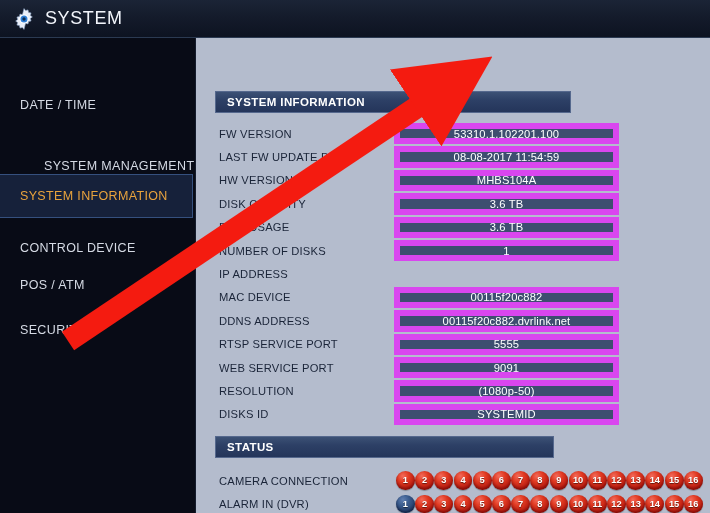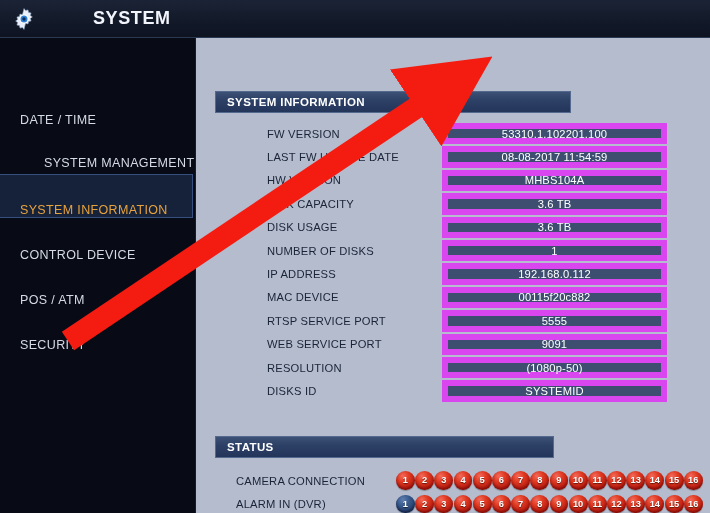--- a/index.html
+++ b/index.html
@@ -22,34 +22,33 @@
     background: linear-gradient(180deg, #1b2436 0%, #141b2b 45%, #0d1321 100%);
     border-bottom: 1px solid #2b3methods;
     border-bottom: 1px solid #2b3a52;
     display: flex; align-items: center;
   }
   #gear {
     position: absolute; left: 12px; top: 7px; width: 24px; height: 24px;
   }
   #title-text {
     position: absolute; left: 45px; top: 8px;
-    font-size: 18px; font-weight: bold; color: #f2f5fb;
+    font-size: 18px; font-weight: normal; color: #f2f5fb;
     letter-spacing: 0.6px;
-    margin-left: 48px;
   }
 
   
   #sidebar {
     position: absolute; left: 0; top: 38px; width: 196px; height: 475px;
     background: #080b16;
     border-right: 1px solid #151c2c;
   }
   .nav-item {
     position: absolute; left: 0; width: 196px; height: 44px;
-    display: flex; align-items: flex-end;
+    display: flex; align-items: center;
     color: #d5dae4; font-size: 12.5px; letter-spacing: 0.35px;
     padding-left: 20px;
   }
   .nav-item.selected {
     background: #16213a;
     border: 1px solid #35507e;
     border-left: none;
     color: #e8a33d;
     left: 0; width: 193px;
   }
@@ -65,21 +64,21 @@
     background: linear-gradient(180deg, #3c5175 0%, #2d4066 40%, #24355a 100%);
     border: 1px solid #55688d;
     display: flex; align-items: center; padding-left: 11px;
     color: #ffffff; font-size: 11.5px; font-weight: bold; letter-spacing: 0.4px;
   }
   #sysinfo-bar { left: 19px; top: 53px; width: 356px; }
   #status-bar  { left: 19px; top: 398px; width: 339px; }
 
   
   #info-table {
-    position: absolute; left: 19px; top: 84px; width: 428px; margin-left: 48px;
+    position: absolute; left: 19px; top: 84px; width: 428px;
   }
   .info-row {
     position: relative; height: 23.4px; display: flex; align-items: center;
   }
   .info-label {
     position: absolute; left: 4px; top: 0; height: 23.4px;
     display: flex; align-items: center;
     color: #1a2438; font-size: 11.2px; font-weight: normal; letter-spacing: 0.2px;
   }
   .info-value {
@@ -88,21 +87,21 @@
     background: #3e4e70;
     border: 6px solid #d946ef;
     display: flex; align-items: center; justify-content: center;
     color: #ffffff; font-size: 11.2px; letter-spacing: 0.15px;
   }
 
   
   #status-rows { position: absolute; left: 19px; top: 431px; width: 495px; }
   .status-row { position: relative; height: 23.5px; }
   .status-label {
-    position: absolute; left: 21px; top: 0; height: 23.5px;
+    position: absolute; left: 4px; top: 0; height: 23.5px;
     display: flex; align-items: center;
     color: #1a2438; font-size: 11.2px; letter-spacing: 0.2px;
   }
   .leds { position: absolute; left: 181px; top: 2px; display: flex; gap: 0.3px; }
   .led {
     width: 18.9px; height: 18.9px; border-radius: 50%;
     display: flex; align-items: center; justify-content: center;
     font-size: 9.3px; font-weight: bold; color: #ffffff;
     text-shadow: 0 1px 1px rgba(0,0,0,0.55);
     flex: none;
@@ -131,27 +130,27 @@
       <circle cx="12" cy="12" r="3.5" fill="#2f7fd6"></circle>
       <circle cx="12" cy="12" r="1.7" fill="#0c2c52"></circle>
     </svg>
     <div id="title-text">SYSTEM</div>
   </div>
 
   <div id="sidebar">
       <div class="nav-item" style="top: 45px;">
         <span>DATE / TIME</span>
       </div>
-      <div class="nav-item" style="top: 88px; padding-left: 44px;">
+      <div class="nav-item" style="top: 106px; padding-left: 44px;">
         <span>SYSTEM MANAGEMENT</span>
       </div>
       <div class="nav-item selected" style="top: 136px;">
         <span>SYSTEM INFORMATION</span>
       </div>
-      <div class="nav-item" style="top: 180px;">
+      <div class="nav-item" style="top: 188px;">
         <span>CONTROL DEVICE</span>
       </div>
       <div class="nav-item" style="top: 225px;">
         <span>POS / ATM</span>
       </div>
       <div class="nav-item" style="top: 270px;">
         <span>SECURITY</span>
       </div>
     </div>
 
@@ -179,25 +178,28 @@
         <div class="info-row">
           <div class="info-label">DISK USAGE</div>
           <div class="info-value">3.6 TB</div>
         </div>
         <div class="info-row">
           <div class="info-label">NUMBER OF DISKS</div>
           <div class="info-value">1</div>
         </div>
         <div class="info-row">
           <div class="info-label">IP ADDRESS</div>
-          <div class="info-value">192.168.0.112</div>
         </div>
         <div class="info-row">
           <div class="info-label">MAC DEVICE</div>
           <div class="info-value">00115f20c882</div>
+        </div>
+        <div class="info-row">
+          <div class="info-label">DDNS ADDRESS</div>
+          <div class="info-value">00115f20c882.dvrlink.net</div>
         </div>
         <div class="info-row">
           <div class="info-label">RTSP SERVICE PORT</div>
           <div class="info-value">5555</div>
         </div>
         <div class="info-row">
           <div class="info-label">WEB SERVICE PORT</div>
           <div class="info-value">9091</div>
         </div>
         <div class="info-row">

